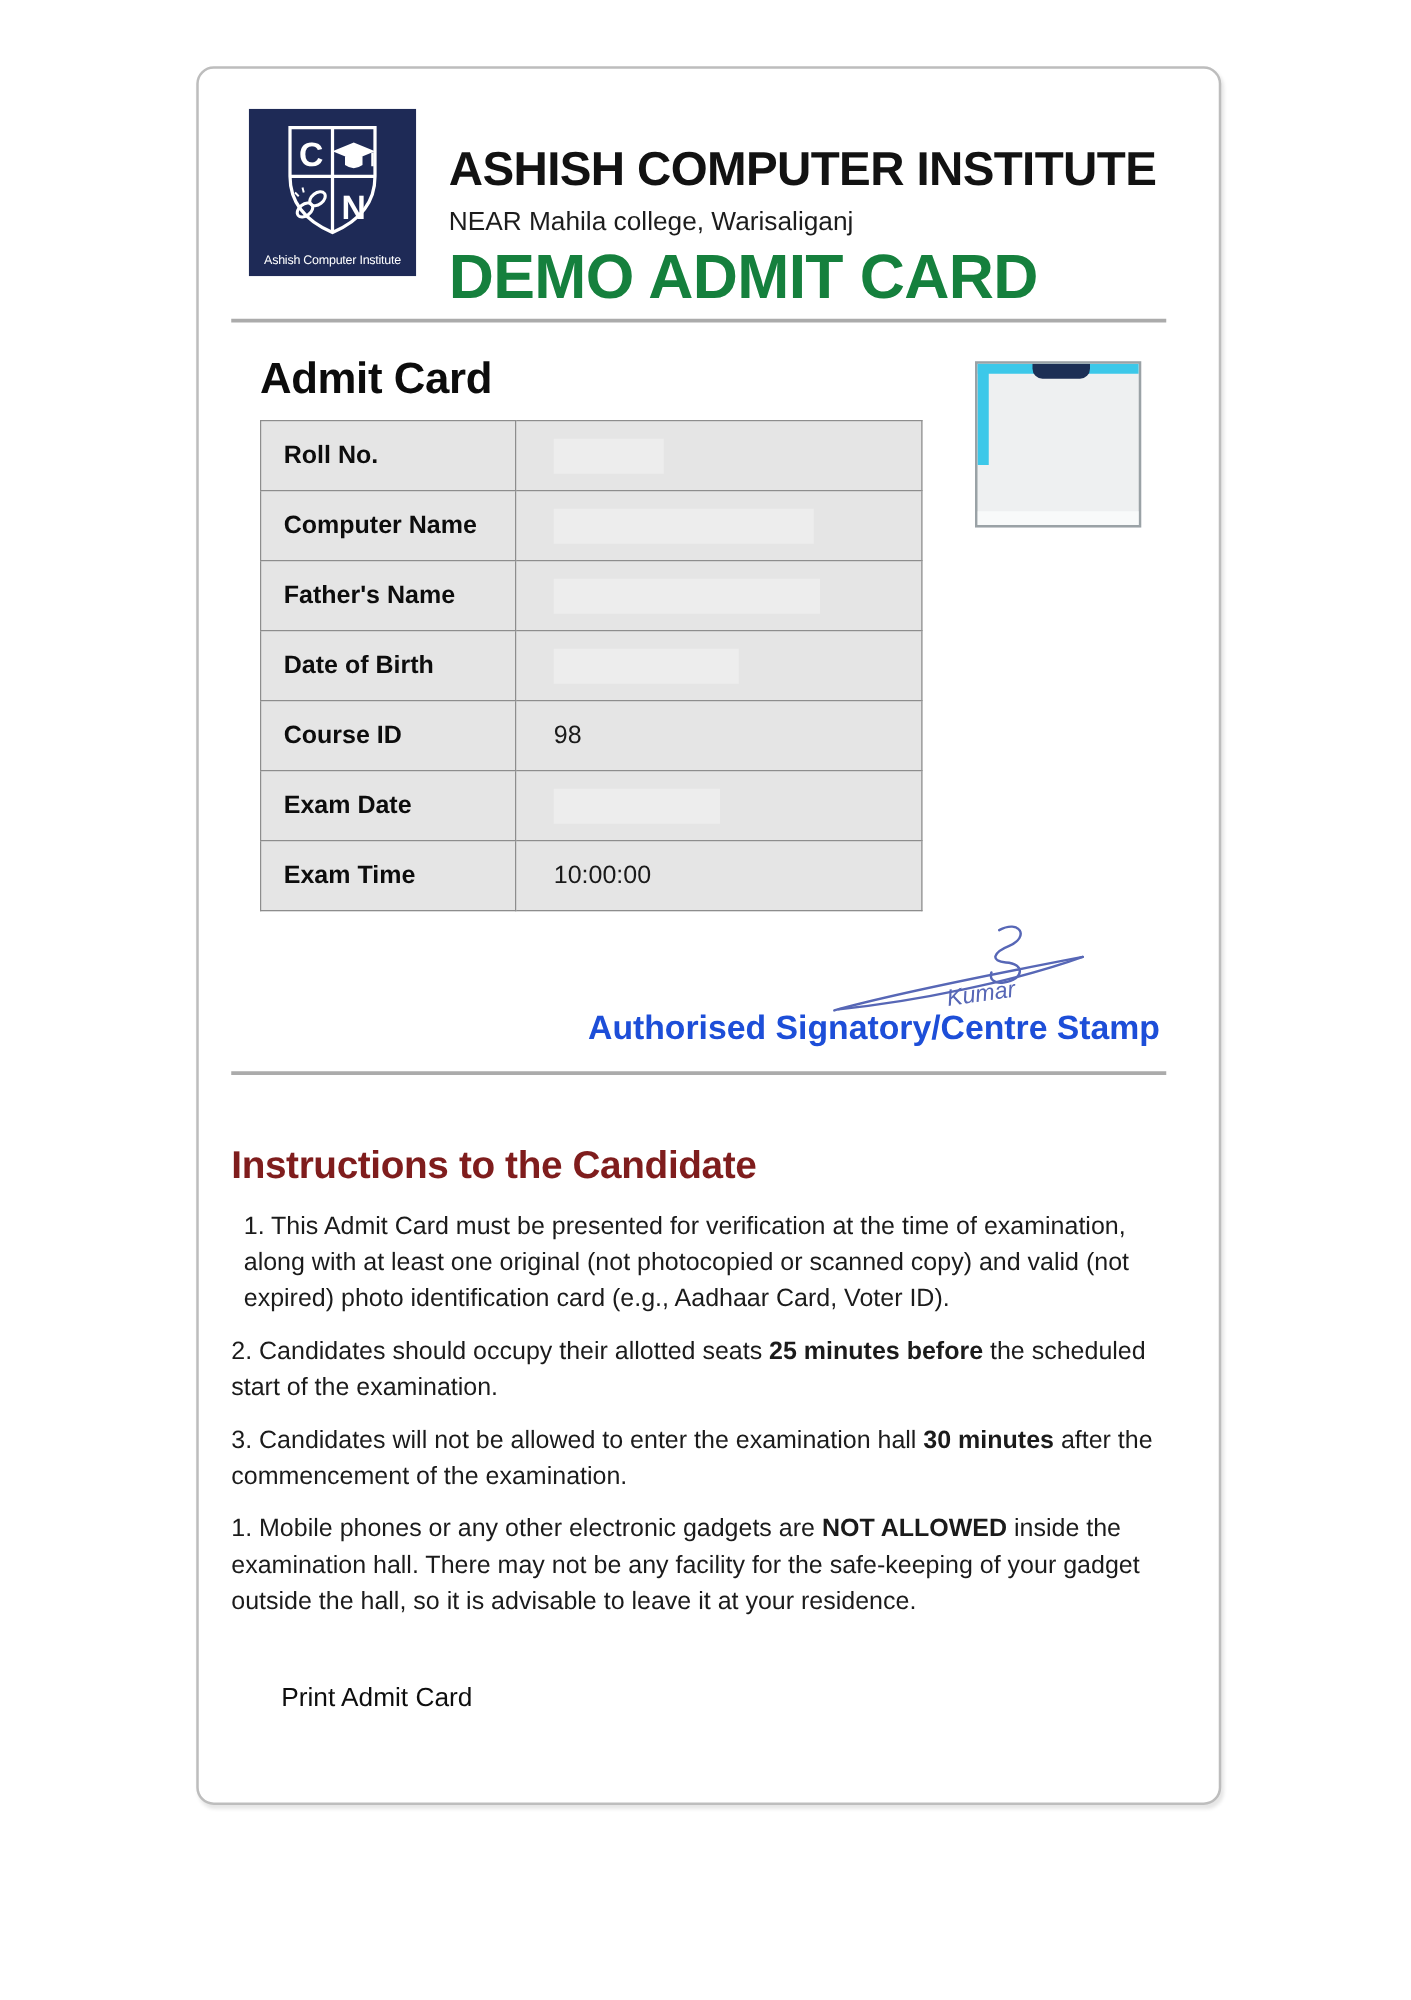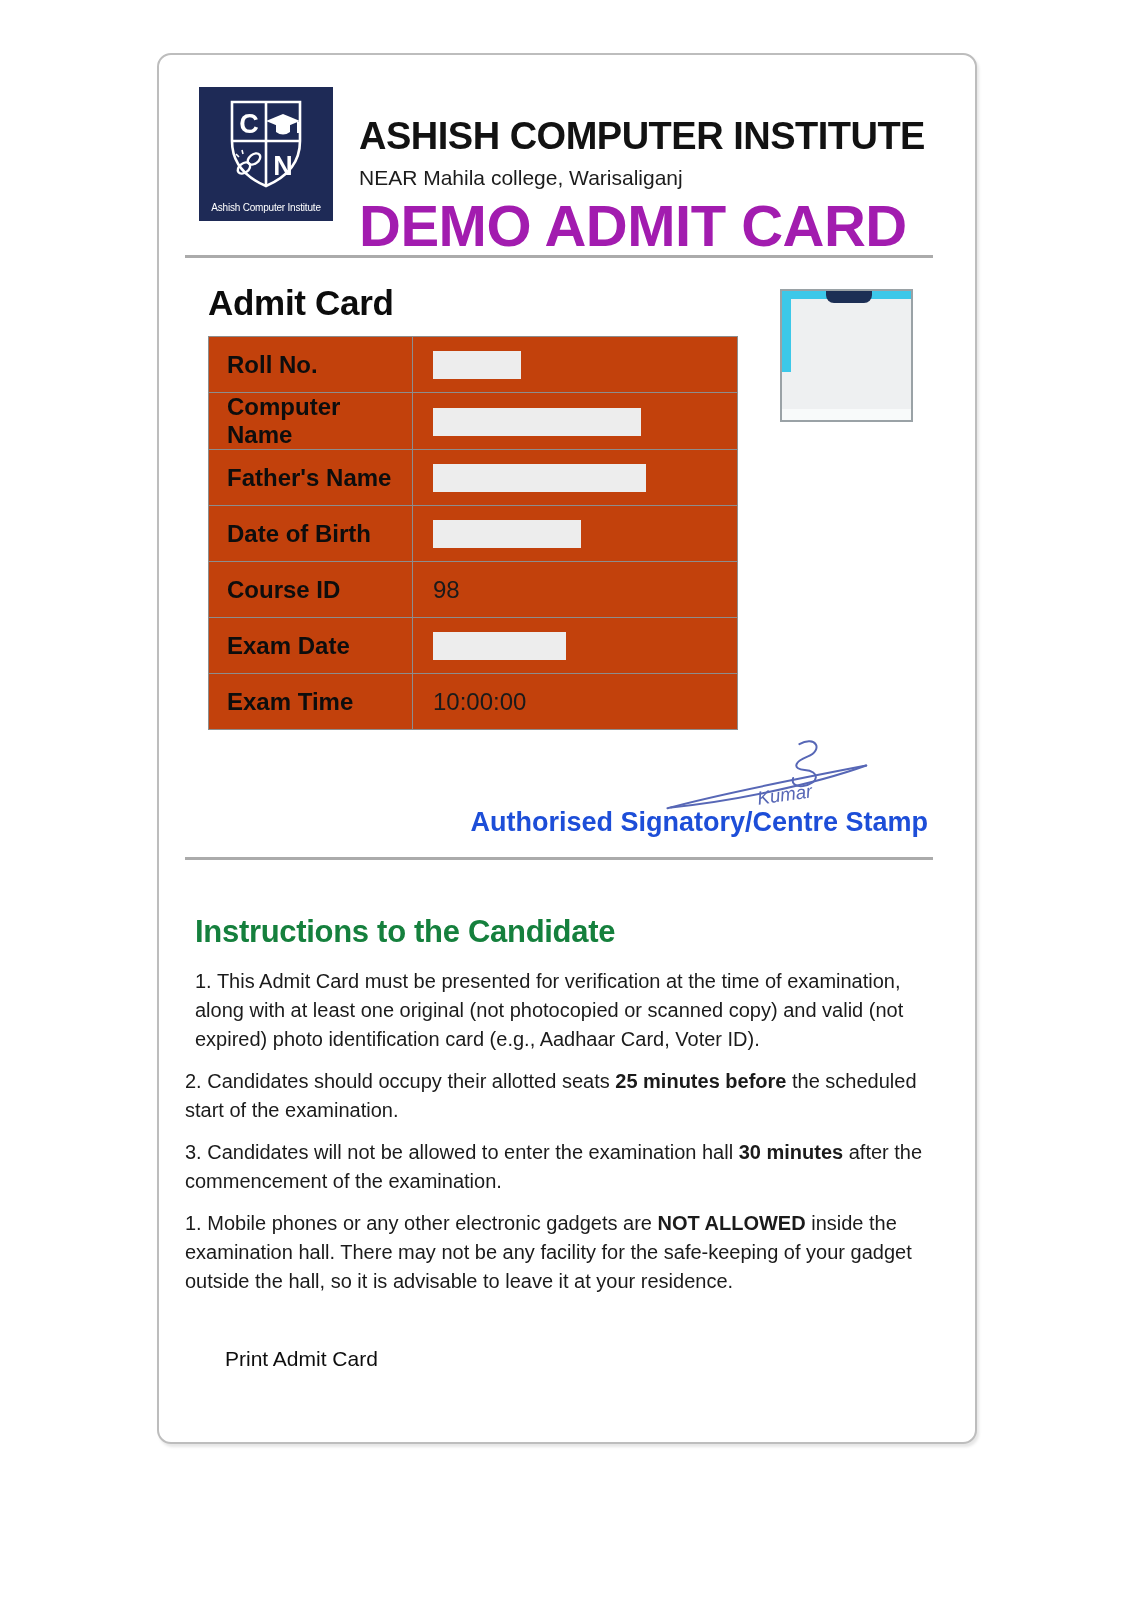--- a/index.html
+++ b/index.html
@@ -18,21 +18,21 @@
   .logo {
     position:absolute; left:40px; top:32px; width:134px; height:134px;
   }
   .logo svg { display:block; }
   .head-text { position:absolute; left:200px; top:55px; width:580px; }
   .institute-name {
     margin-top:5px; font-size:38px; font-weight:bold; letter-spacing:-0.5px; color:#121212;
   }
   .institute-address { margin-top:8px; font-size:21px; color:#1c1c1c; }
   .demo-title {
-    margin-top:2px; font-size:58px; font-weight:bold; letter-spacing:-0.5px; color:#a21caf;
+    margin-top:2px; font-size:50px; font-weight:bold; letter-spacing:-0.5px; color:#15803d;
     white-space:nowrap;
   }
   .divider {
     position:absolute; left:26px; width:748px; height:3px; background:#ababab;
   }
   .divider-1 { top:200px; }
   .divider-2 { top:802px; }
   
   .admit-heading {
     position:absolute; left:49px; top:228px; width:530px; text-align:left;
@@ -44,36 +44,35 @@
   }
   .photo-left   { position:absolute; left:0; top:0; width:9px; height:63%; background:#3cc8e9; }
   .photo-top    { position:absolute; left:0; top:0; width:100%; height:8px; background:#3cc8e9; }
   .photo-head   { position:absolute; left:34%; top:0; width:36%; height:12px; background:#1c2f55; border-radius:0 0 8px 8px; }
   .photo-bottom { position:absolute; left:0; bottom:0; width:100%; height:11px; background:#f8fafa; }
   .info-table {
     position:absolute; left:49px; top:281px; width:530px; border-collapse:collapse;
     table-layout:fixed;
   }
   .info-table td {
-    border:1.5px solid #8d8d8d; height:56px; font-size:24px; vertical-align:middle;
-    background:#c2410c;
+    border:1.5px solid #8d8d8d; height:56px; font-size:20px; vertical-align:middle;
+    background:#e5e5e5;
   }
   .info-table td.lbl { width:204px; padding-left:18px; font-weight:bold; color:#0d0d0d; }
-  .info-table td.val { padding-left:20px; color:#1a1a1a; }
+  .info-table td.val { padding-left:30px; color:#1a1a1a; }
   .redact { display:inline-block; height:28px; background:#ededed; vertical-align:middle; }
   
   .sig-block { position:absolute; right:47px; top:682px; text-align:right; }
   .sig-svg { display:block; margin:0 55px -12px auto; }
   .sig-caption { font-size:27px; font-weight:bold; color:#1d4ed8; white-space:nowrap; }
   
   .instructions { position:absolute; left:26px; top:805px; width:748px; }
   .instructions h2 {
-    margin-top:54px; font-size:31px; font-weight:bold; letter-spacing:-0.3px; color:#15803d;
+    margin-top:54px; font-size:31px; font-weight:bold; letter-spacing:-0.3px; color:#7f1d1d;
     line-height:36px;
-    margin-left:10px;
   }
   .instructions p {
     margin-top:13px; font-size:20px; line-height:29px; color:#1b1b1b;
   }
   .instructions p:first-of-type { margin-top:17px;margin-left:10px; }
   .print-link {
     display:inline-block; margin:51px 0 0 40px; font-size:21px; color:#0e0e0e; cursor:pointer;
   }
 </style>
 </head>

